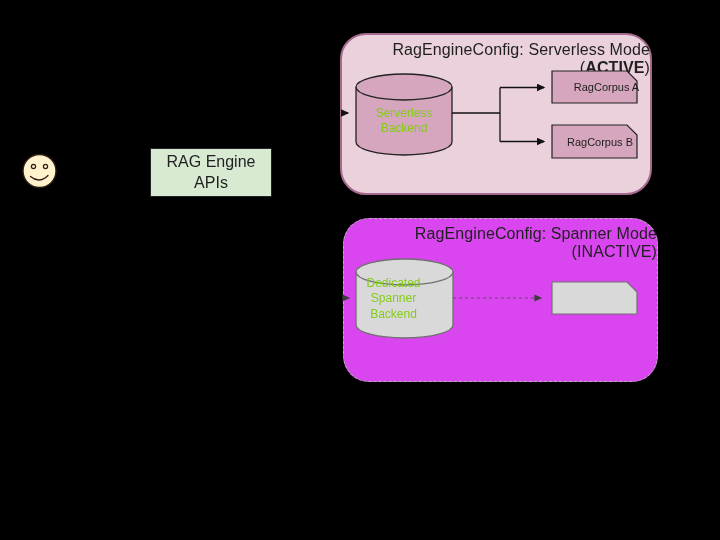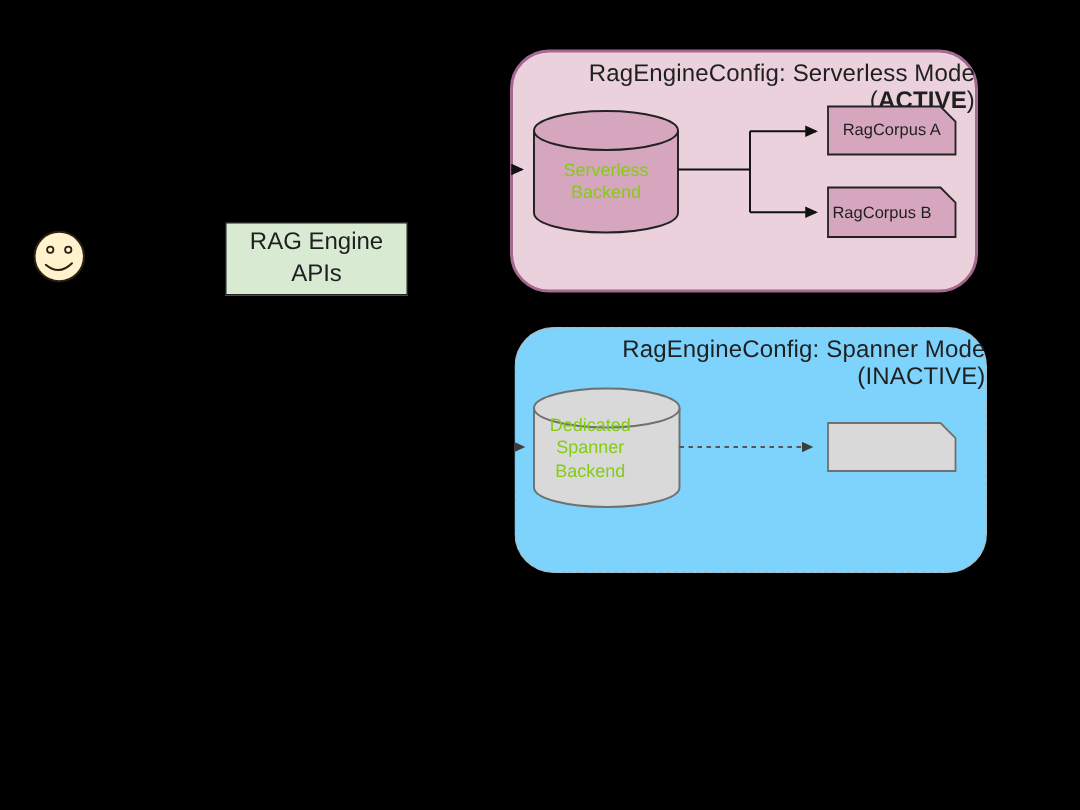--- a/index.html
+++ b/index.html
@@ -10,21 +10,21 @@
   }
   .abs{position:absolute;}
   
   .group{box-sizing:border-box;border-radius:26px;}
   .group-serverless{
     left:340px;top:33px;width:312px;height:162px;
     background:#ead1dc;border:2px solid #a5688f;
   }
   .group-spanner{
     left:343px;top:218px;width:315px;height:164px;
-    background:#7dd3fc;border:1.5px dashed #b4b4b4;
+    background:#d946ef;border:1.5px dashed #b4b4b4;
   }
   .group-title{
     position:absolute;left:0;top:6px;width:100%;
     text-align:right;font-size:16px;color:#1f1f1f;letter-spacing:.1px;
   }
   .group-title b{font-weight:bold;}
   
   .api-box{
     left:150px;top:148px;width:122px;height:49px;box-sizing:border-box;
     background:#d9ead3;border:1px solid #232323;
@@ -35,21 +35,21 @@
   .shapes{left:0;top:0;width:720px;height:540px;pointer-events:none;}
   
   .cyl-label{
     display:flex;align-items:center;justify-content:center;text-align:center;
     font-size:12px;color:#84cc16;line-height:1.28;white-space:pre-line;
   }
   .cyl-label-serverless{left:356px;top:96px;width:96px;height:50px;}
   .cyl-label-spanner{left:356px;top:274px;width:75px;height:50px;}
   .corpus-label{
     display:flex;align-items:center;justify-content:center;text-align:center;
-    font-size:11px;color:#1f1f1f;
+    font-size:11px;color:#1f1f1f;margin-left:12px;
   }
   .corpus-a{left:552px;top:71px;width:85px;height:32px;}
   .corpus-b{left:552px;top:125px;width:72px;height:33px;}
   .corpus-c{left:552px;top:282px;width:85px;height:32px;}
 </style>
 </head>
 <body>
 
 <div class="stage">
 

